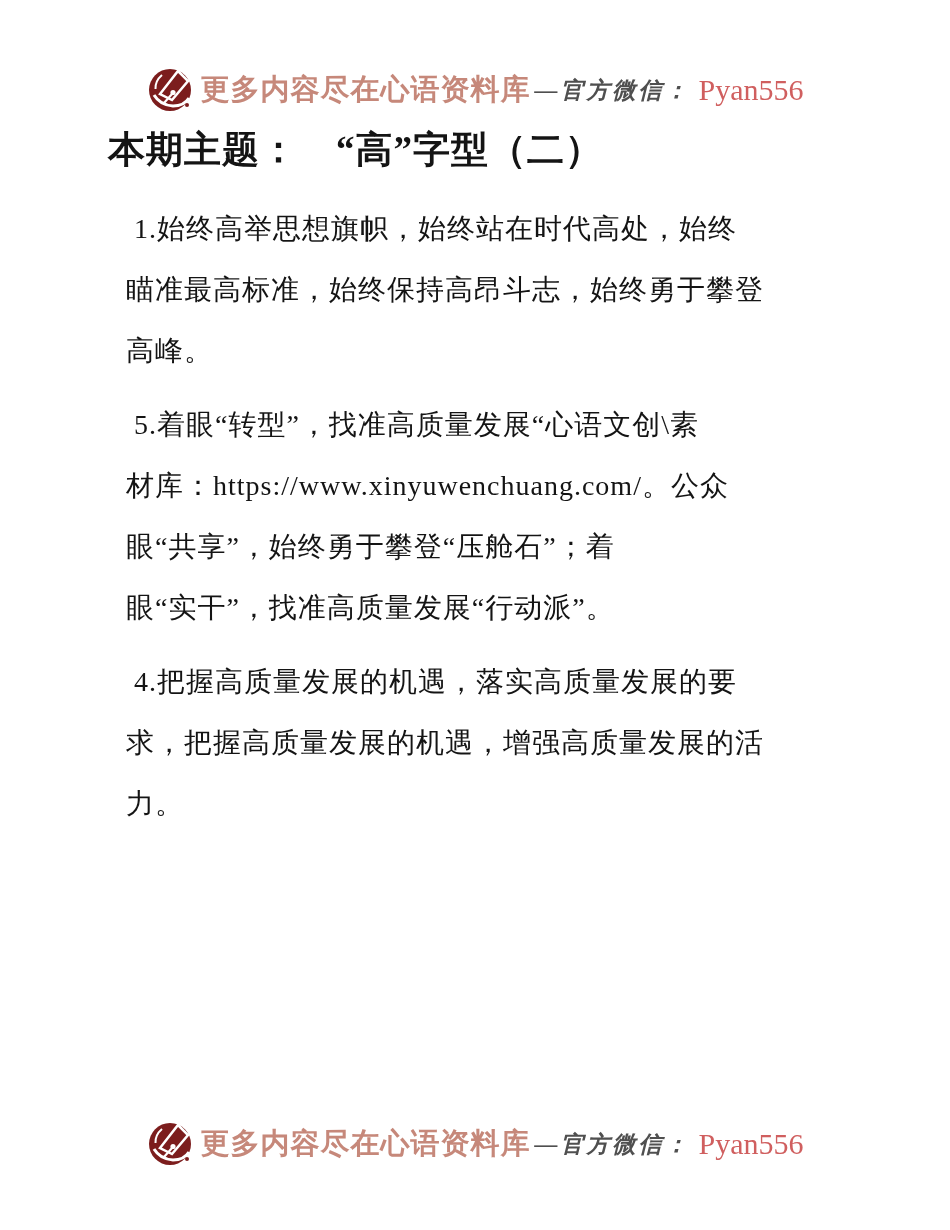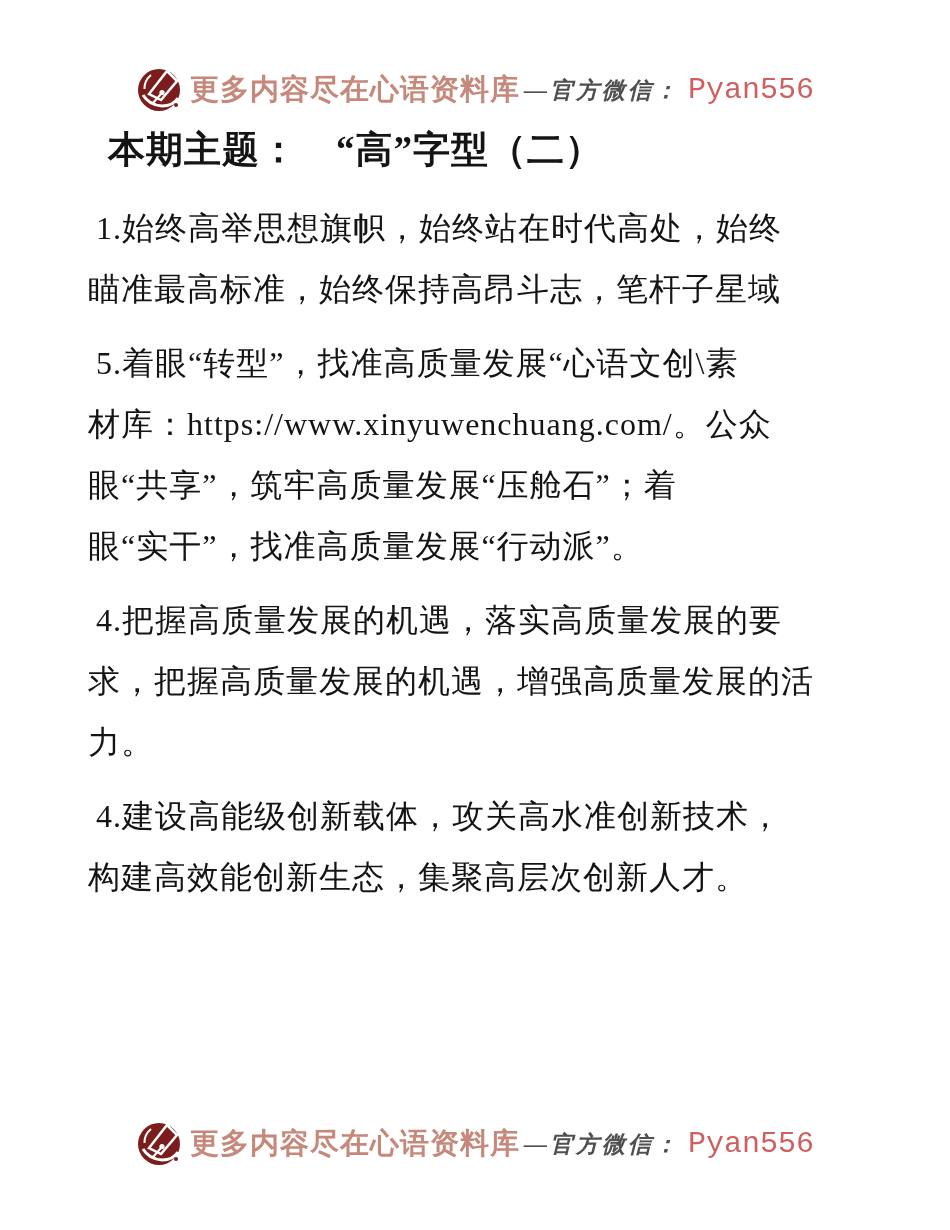--- a/index.html
+++ b/index.html
@@ -30,43 +30,44 @@
   }
   .wm-label {
     font-size:23px;
     font-style:italic;
     letter-spacing:3px;
     color:var(--label-color,#4f4f4f);
     font-weight:bold;
   }
   .wm-id {
     font-size:30px;
-    font-family:Liberation Mono, monospace;
+    font-family:Liberation Serif, serif;
     color:var(--id-color,#d05f5f);
     margin-left:4px;
   }
   
   .doc-title {
     margin:6px 60px 0 88px;
     padding-left:20px;
     font-size:37px;
     line-height:48px;
     color:#141414;
     letter-spacing:1px;
     white-space:nowrap;
     font-weight:bold;
   }
   .paragraphs { margin:24px 60px 0 88px; }
   .paragraph  { margin:0 0 13px 0; }
   .text-line  {
-    font-size:32px;
+    font-size:28px;
     line-height:61px;
     color:#141414;
     letter-spacing:1px;
     white-space:nowrap;
+    margin-left:38px;
   }
   .text-line.first { padding-left:8px; }
 </style>
 </head>
 <body>
 
 <div class="page">
 
   <div class="watermark header">
     <span class="wm-logo">
@@ -83,36 +84,33 @@
     <span class="wm-brand">更多内容尽在心语资料库</span>
     <span class="wm-label">—官方微信：</span>
     <span class="wm-id">Pyan556</span>
   </div>
 
   <div class="doc-title">本期主题：　“高”字型（二）</div>
 
   <div class="paragraphs">
       <div class="paragraph">
         <div class="text-line first">1.始终高举思想旗帜，始终站在时代高处，始终</div>
-        <div class="text-line">瞄准最高标准，始终保持高昂斗志，笔杆子星域</div>
+        <div class="text-line">瞄准最高标准，始终保持高昂斗志，始终勇于攀登</div>
+        <div class="text-line">高峰。</div>
       </div>
       <div class="paragraph">
         <div class="text-line first">5.着眼“转型”，找准高质量发展“心语文创\素</div>
         <div class="text-line">材库：https://www.xinyuwenchuang.com/。公众</div>
-        <div class="text-line">眼“共享”，筑牢高质量发展“压舱石”；着</div>
+        <div class="text-line">眼“共享”，始终勇于攀登“压舱石”；着</div>
         <div class="text-line">眼“实干”，找准高质量发展“行动派”。</div>
       </div>
       <div class="paragraph">
         <div class="text-line first">4.把握高质量发展的机遇，落实高质量发展的要</div>
         <div class="text-line">求，把握高质量发展的机遇，增强高质量发展的活</div>
         <div class="text-line">力。</div>
-      </div>
-      <div class="paragraph">
-        <div class="text-line first">4.建设高能级创新载体，攻关高水准创新技术，</div>
-        <div class="text-line">构建高效能创新生态，集聚高层次创新人才。</div>
       </div>
     </div>
 
   <div class="watermark footer">
     <span class="wm-logo">
       <svg viewBox="0 0 48 48" width="48" height="48" aria-hidden="true">
         <circle cx="23" cy="24" r="21" fill="var(--logo-color,#7c1d1d)"></circle>
         <path d="M7 29 Q 13 39 26 40 Q 37 40 42 32" stroke="#ffffff" fill="none" stroke-width="3"></path>
         <path d="M15 9 Q 8 15 8.5 23" stroke="#ffffff" fill="none" stroke-width="2"></path>
         <path d="M31 5 L41 15 L25 34 L13 28 Z" fill="var(--logo-color,#7c1d1d)" stroke="#ffffff" stroke-width="2.5"></path>

